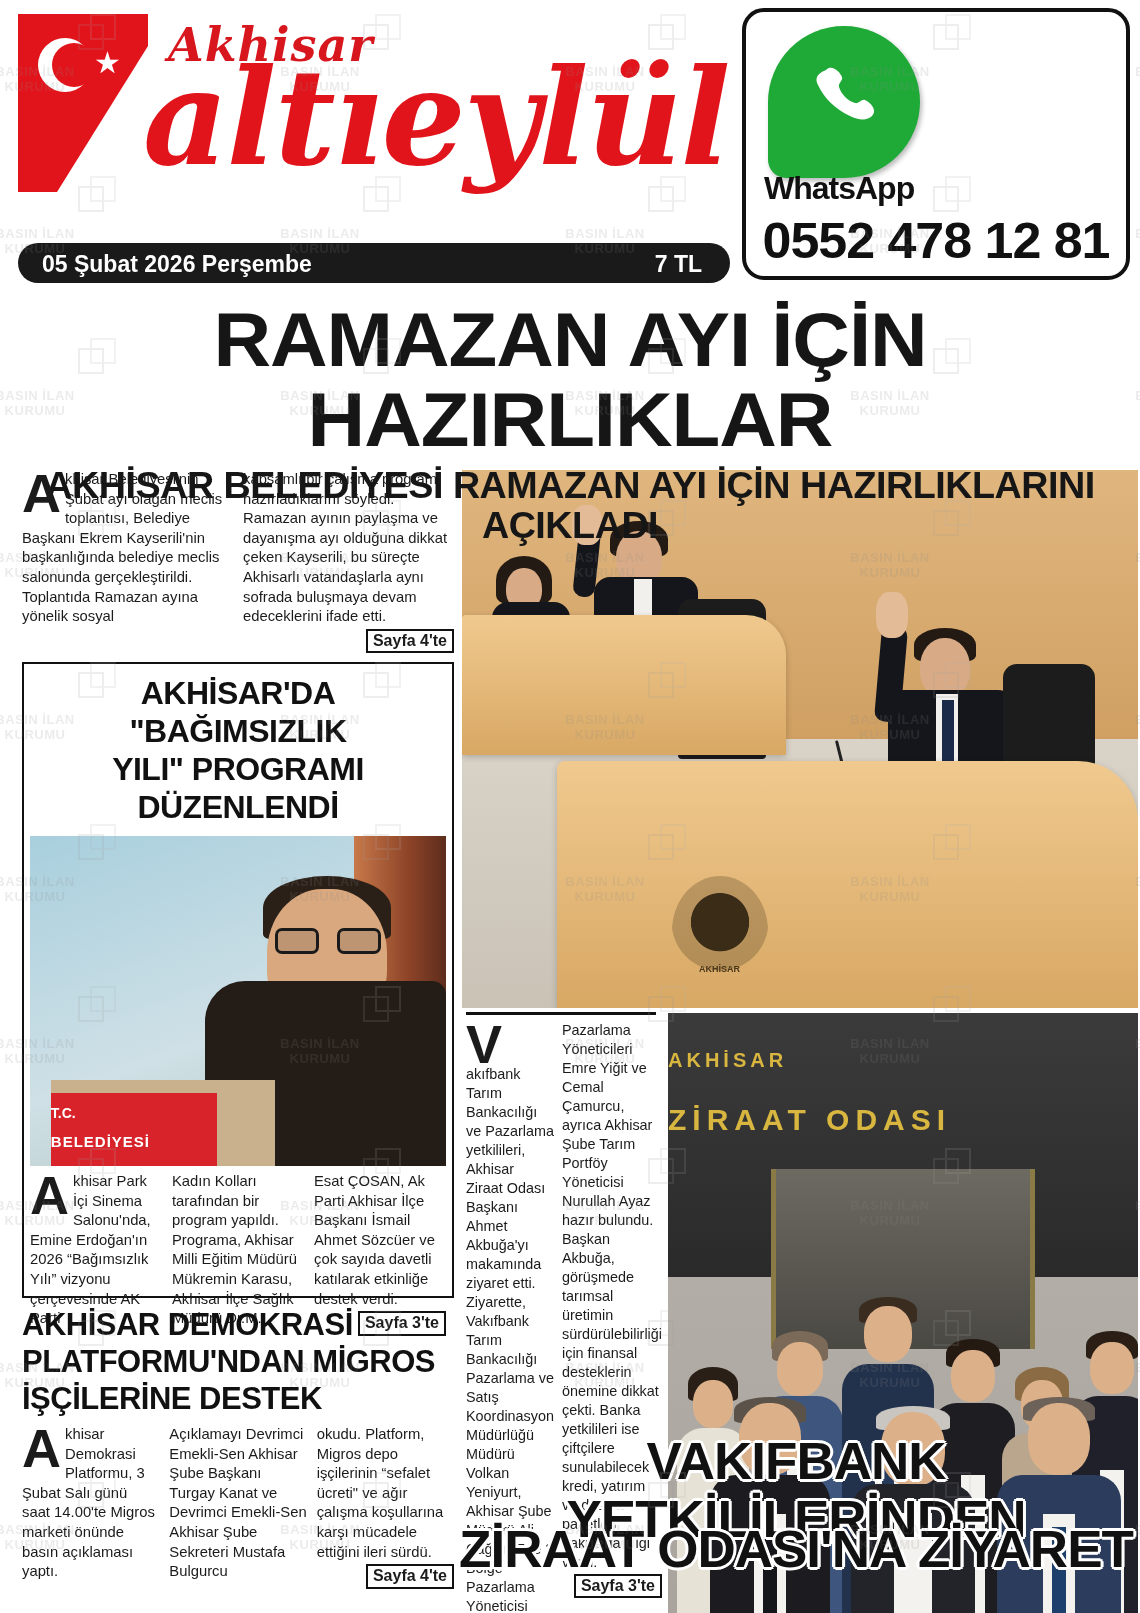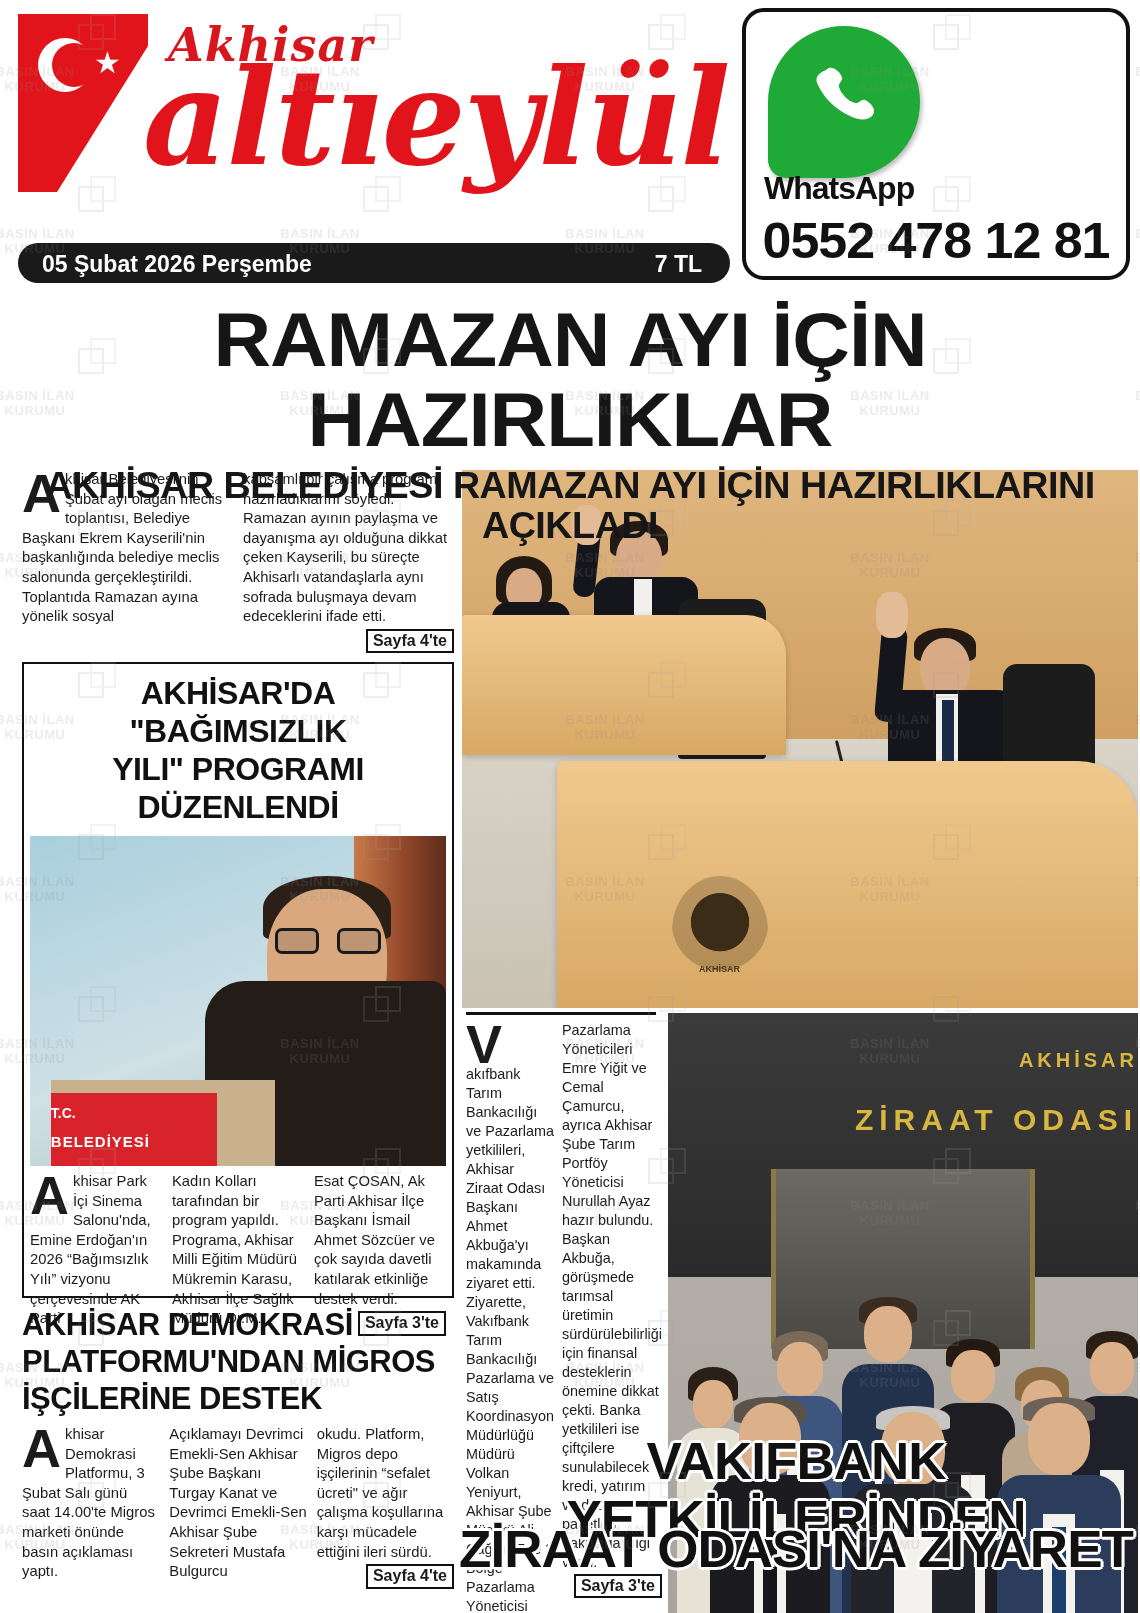--- a/index.html
+++ b/index.html
@@ -264,22 +264,22 @@
     background:#6b6257; border-radius:4px; transform:rotate(6deg);
   }
 
   
   .ph-ziraat{ background:linear-gradient(180deg,#b9b4ad 0%, #a9a49d 100%); }
   .ph-ziraat .facade{
     position:absolute; left:0; top:0; width:100%; height:44%;
     background:linear-gradient(180deg,#3b3b3b,#2a2a2a);
   }
   .ph-ziraat .sign1, .ph-ziraat .sign2{
-    position:absolute; left:0; right:0; text-align:right;
-    color:#d8b63f; font-weight:bold; letter-spacing:4px;margin-left:28px;
+    position:absolute; left:0; right:0; text-align:left;
+    color:#d8b63f; font-weight:bold; letter-spacing:4px;
   }
   .ph-ziraat .sign1{ top:6%; font-size:20px; }
   .ph-ziraat .sign2{ top:15%; font-size:30px; letter-spacing:6px; }
   .ph-ziraat .door{
     position:absolute; left:22%; top:26%; width:56%; height:30%;
     background:linear-gradient(180deg,#6d6a62,#4a4843);
     border-left:5px solid #8a7a45; border-right:5px solid #8a7a45;
   }
   .ph-ziraat .grp{ position:absolute; left:0; bottom:0; width:100%; height:72%; }
   .ph-ziraat .p{

